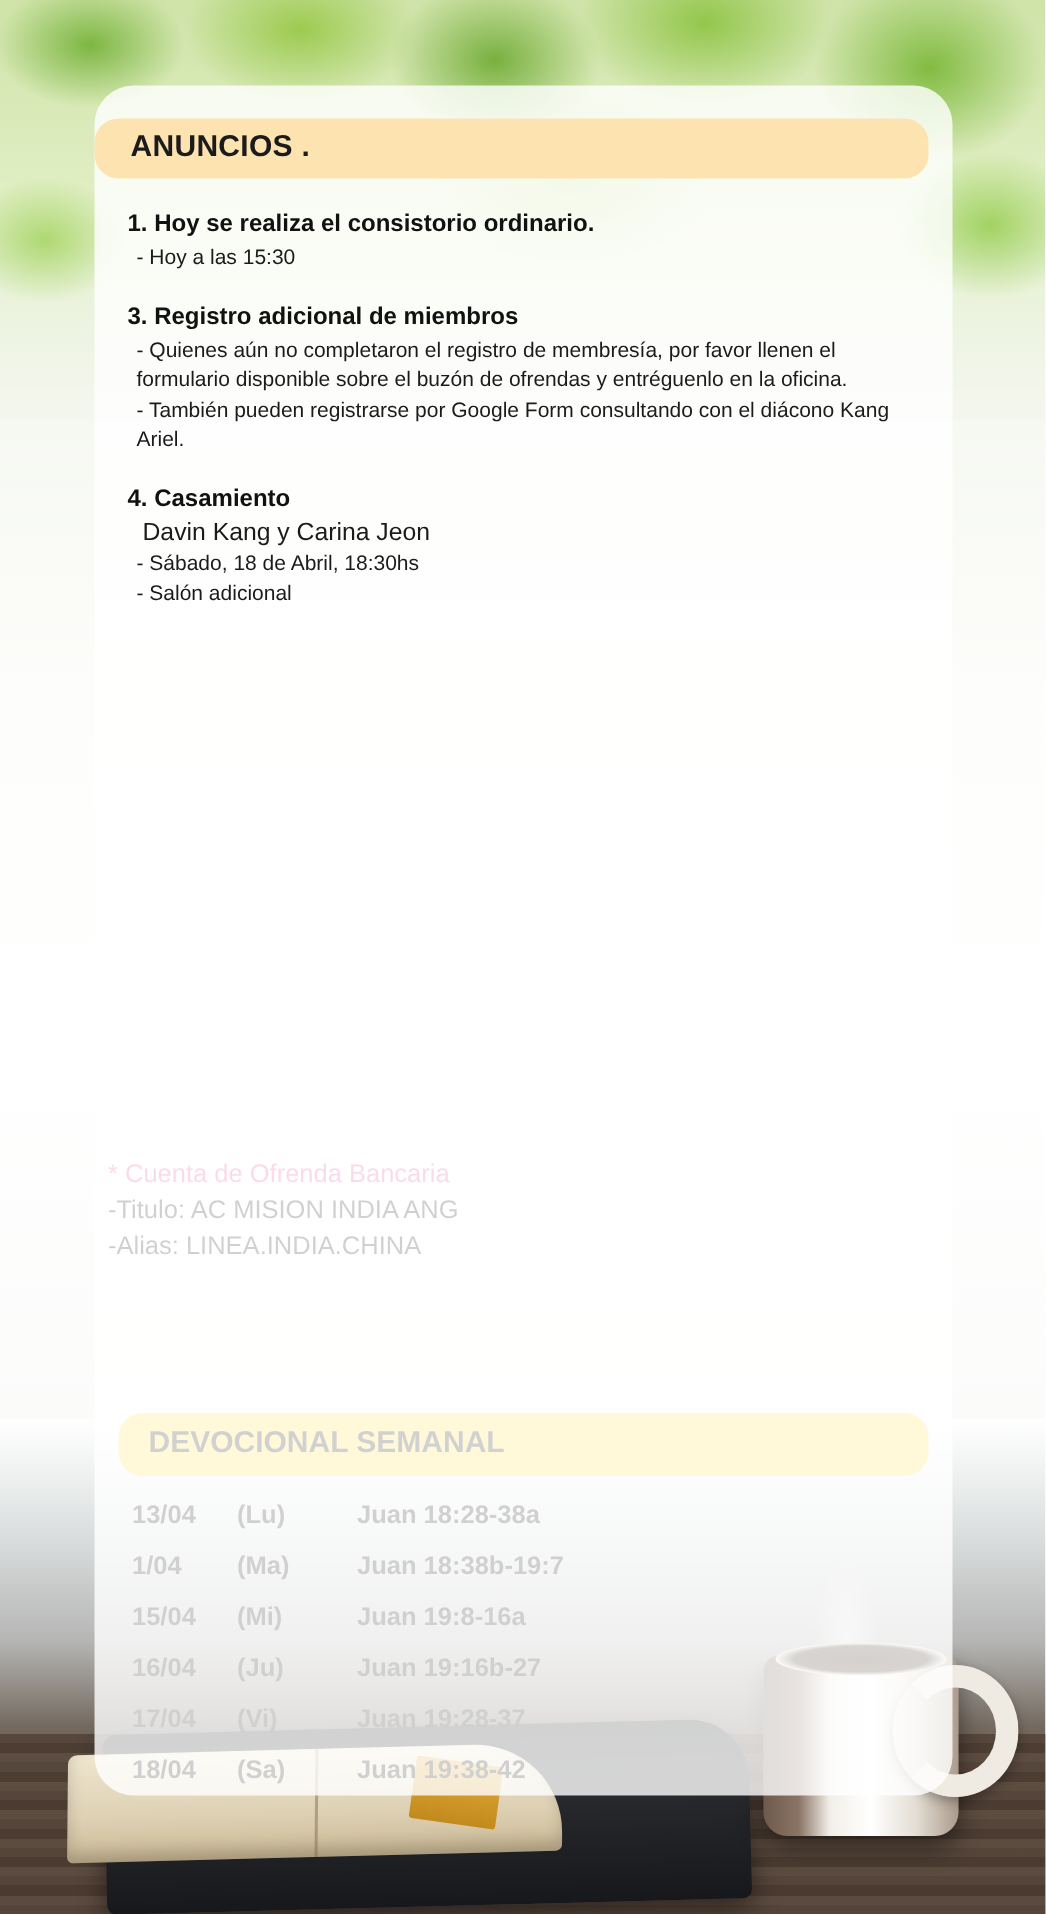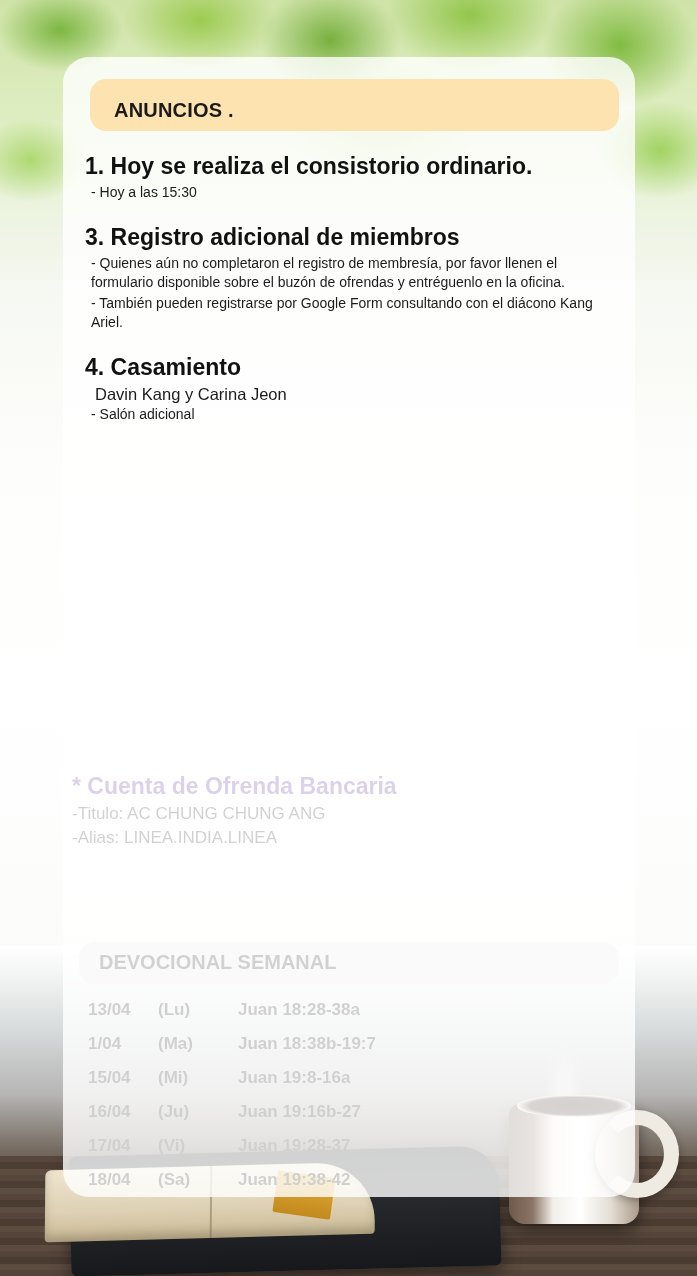--- a/index.html
+++ b/index.html
@@ -149,36 +149,36 @@
     left: 63px;
     top: 57px;
     width: 572px;
     min-height: 1140px;
     background: rgba(255,255,255,0.80);
     border-radius: 26px;
     z-index: 2;
   }
 
   .section-head {
-    margin: 22px 16px 0 27px;
+    margin: 22px 16px 0 0;
     background: #fde3b0;
     border-radius: 16px;
-    padding: 20px 0 9px 24px;
+    padding: 8px 0 9px 24px;
     font-size: 20px;
     font-weight: bold;
     color: #1b1b1b;
     letter-spacing: .2px;
   }
 
   .body-block {
     padding: 0 22px 0 22px;
   }
 
   .item-title {
-    font-size: 23px;
+    font-size: 16px;
     font-weight: bold;
     color: #111111;
     margin-top: 22px;
   }
   .item-line {
     font-size: 14px;
     color: #1b1b1b;
     margin-top: 3px;
     line-height: 1.34;
     padding-left: 6px;
@@ -193,36 +193,36 @@
     padding-left: 10px;
   }
 
   .bank {
     position: absolute;
     left: 72px;
     top: 773px;
     width: 520px;
   }
   .bank-title {
-    color: #4c1d95;
-    font-weight: bold;
-    font-size: 23px;
+    color: #ec4899;
+    font-weight: normal;
+    font-size: 17px;
   }
   .bank-line {
     font-size: 17px;
     color: #171717;
     margin-top: 4px;
   }
 
   .devo-head {
     position: absolute;
     left: 79px;
     top: 942px;
     width: 540px;
-    background: #e5e5e5;
+    background: #fde047;
     border-radius: 16px;
     padding: 9px 0 10px 20px;
     font-size: 20px;
     font-weight: bold;
     color: #1b1b1b;
     box-sizing: border-box;
   }
 
   .devo-table {
     position: absolute;
@@ -274,30 +274,31 @@
 
     <div>
       <div class="item-title">3. Registro adicional de miembros</div>
       <div class="item-line"> - Quienes aún no completaron el registro de membresía, por favor llenen el formulario disponible sobre el buzón de ofrendas y entréguenlo en la oficina.</div>
       <div class="item-line"> - También pueden registrarse por Google Form consultando con el diácono Kang Ariel.</div>
     </div>
 
     <div>
       <div class="item-title">4. Casamiento</div>
       <div class="item-sub">Davin Kang y Carina Jeon</div>
+      <div class="item-line tight"> - Sábado,  18 de Abril,   18:30hs</div>
       <div class="item-line tight"> - Salón adicional</div>
     </div>
 
   </div>
 </div>
 
 <div class="bank">
   <div class="bank-title">* Cuenta de Ofrenda Bancaria</div>
-  <div class="bank-line">-Titulo: AC CHUNG CHUNG ANG</div>
-  <div class="bank-line">-Alias: LINEA.INDIA.LINEA</div>
+  <div class="bank-line">-Titulo: AC MISION INDIA ANG</div>
+  <div class="bank-line">-Alias: LINEA.INDIA.CHINA</div>
 </div>
 
 <div class="devo-head">DEVOCIONAL SEMANAL</div>
 
 <table class="devo-table">
   <tbody>
     <tr>
       <td class="col-date">13/04</td>
       <td class="col-day">(Lu)</td>
       <td class="col-ref">Juan 18:28-38a</td>

